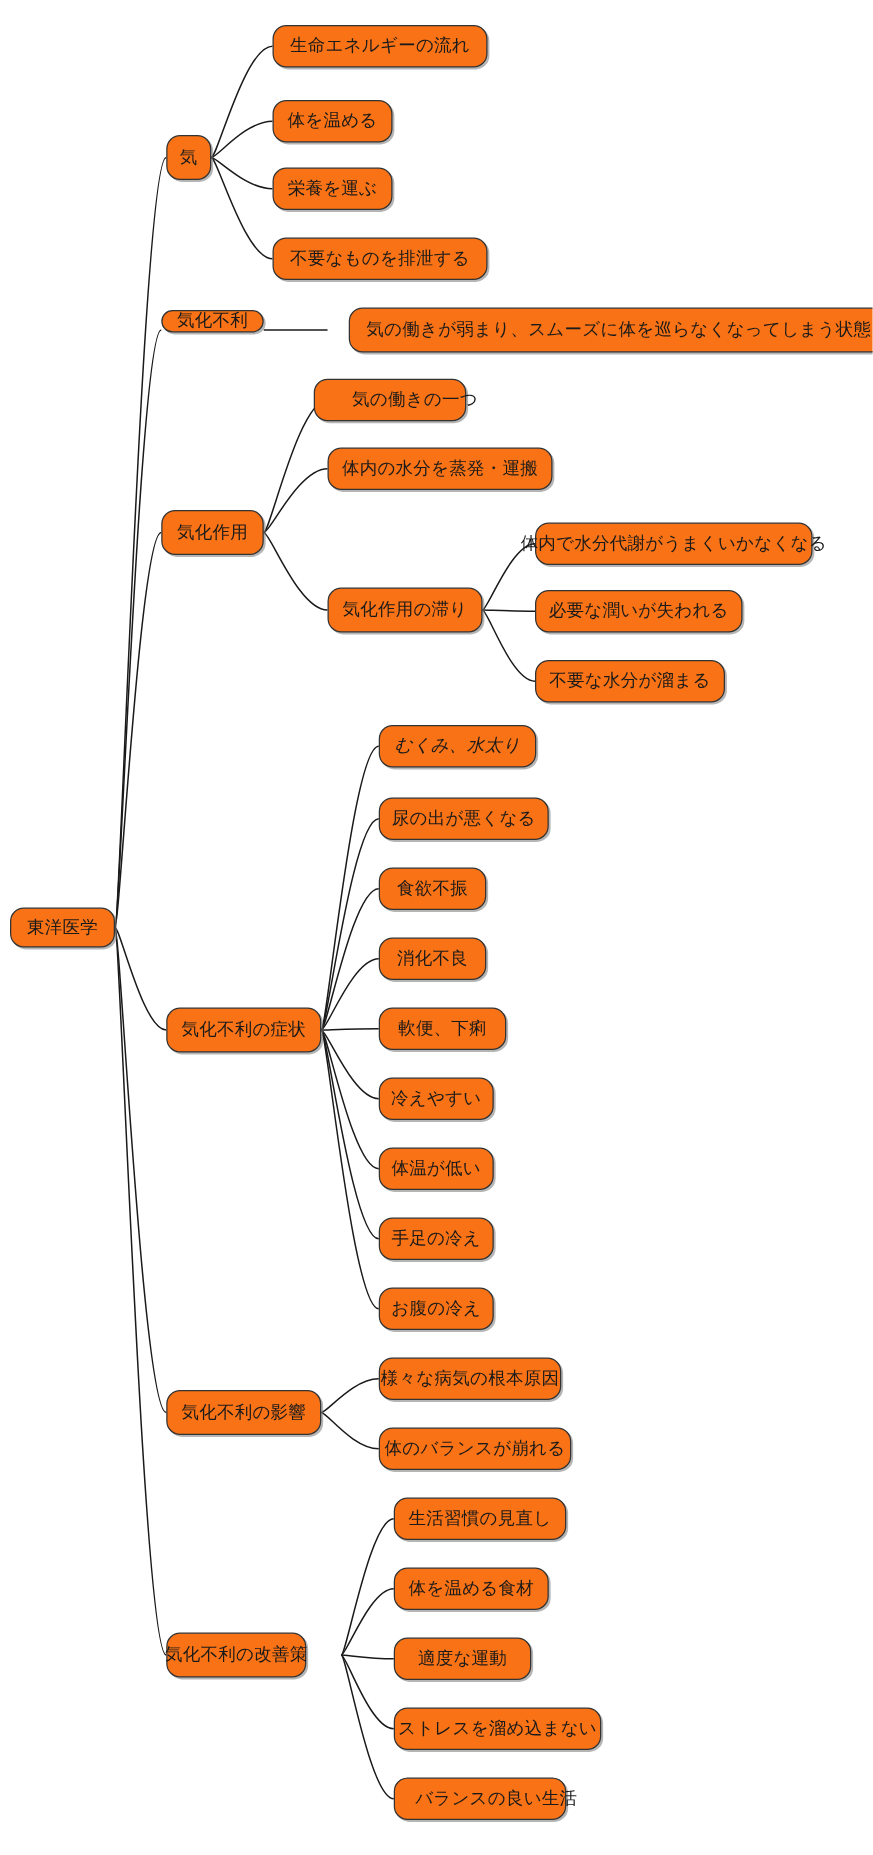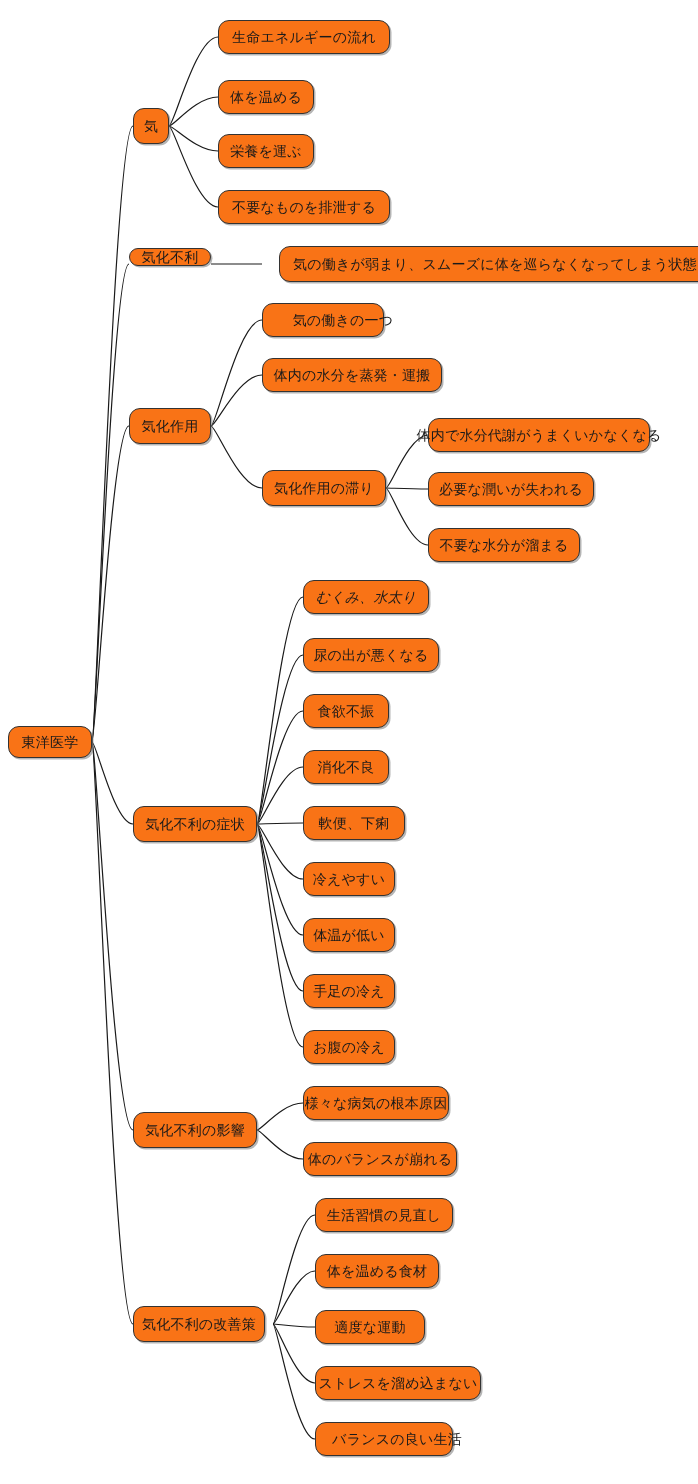--- a/index.html
+++ b/index.html
@@ -75,21 +75,21 @@
       </div>
       <div class="node" style="left: 129px; top: 248px; width: 82px; height: 18px;">
         <span>気化不利</span>
       </div>
       <div class="node" style="left: 262px; top: 246px; width: 432px; height: 36px; margin-left: 17px;">
         <span>気の働きが弱まり、スムーズに体を巡らなくなってしまう状態</span>
       </div>
       <div class="node" style="left: 129px; top: 408px; width: 82px; height: 36px;">
         <span>気化作用</span>
       </div>
-      <div class="node" style="left: 262px; top: 303px; width: 122px; height: 34px; padding-left: 40px;">
+      <div class="node" style="left: 251px; top: 303px; width: 122px; height: 34px; padding-left: 40px;">
         <span>気の働きの一つ</span>
       </div>
       <div class="node" style="left: 262px; top: 358px; width: 180px; height: 34px;">
         <span>体内の水分を蒸発・運搬</span>
       </div>
       <div class="node" style="left: 262px; top: 470px; width: 124px; height: 36px;">
         <span>気化作用の滞り</span>
       </div>
       <div class="node" style="left: 428px; top: 418px; width: 222px; height: 34px;">
         <span>体内で水分代謝がうまくいかなくなる</span>
@@ -132,21 +132,21 @@
       </div>
       <div class="node" style="left: 133px; top: 1112px; width: 124px; height: 36px;">
         <span>気化不利の影響</span>
       </div>
       <div class="node" style="left: 303px; top: 1086px; width: 146px; height: 34px;">
         <span>様々な病気の根本原因</span>
       </div>
       <div class="node" style="left: 303px; top: 1142px; width: 154px; height: 34px;">
         <span>体のバランスが崩れる</span>
       </div>
-      <div class="node" style="left: 133px; top: 1306px; width: 132px; height: 36px;">
+      <div class="node" style="left: 133px; top: 1306px; width: 112px; height: 36px;">
         <span>気化不利の改善策</span>
       </div>
       <div class="node" style="left: 315px; top: 1198px; width: 138px; height: 34px;">
         <span>生活習慣の見直し</span>
       </div>
       <div class="node" style="left: 315px; top: 1254px; width: 124px; height: 34px;">
         <span>体を温める食材</span>
       </div>
       <div class="node" style="left: 315px; top: 1310px; width: 110px; height: 34px;">
         <span>適度な運動</span>

